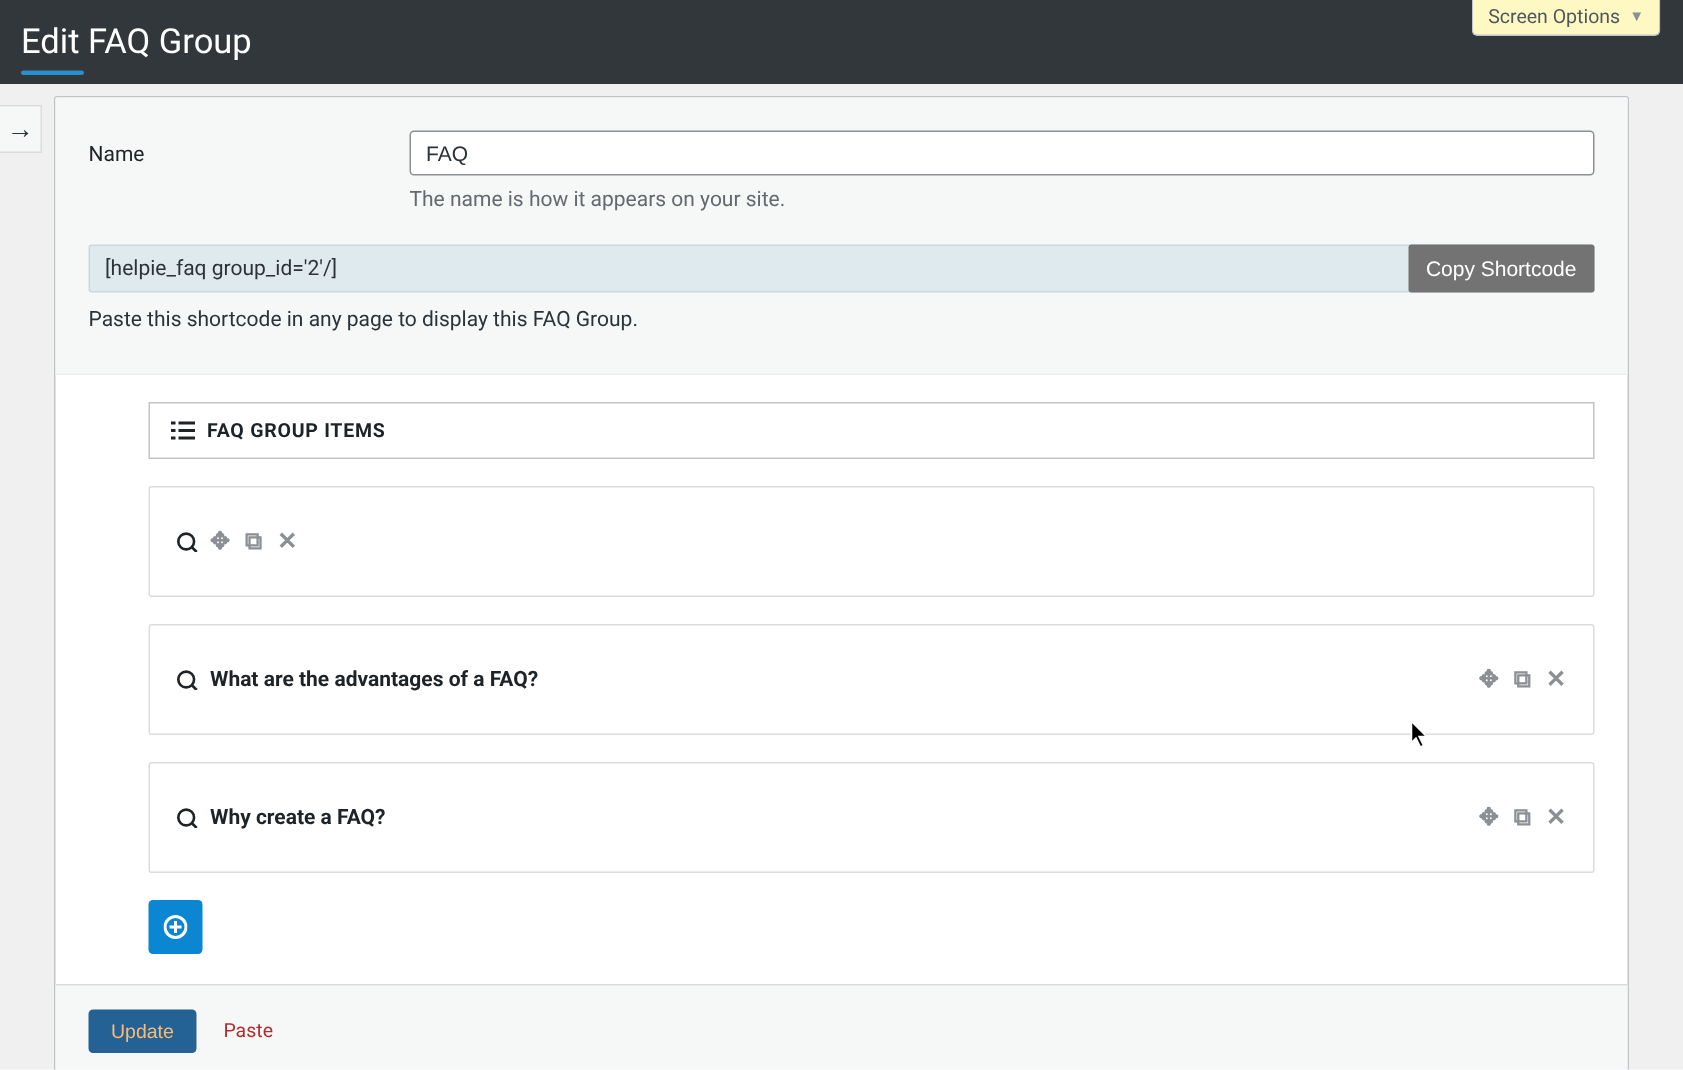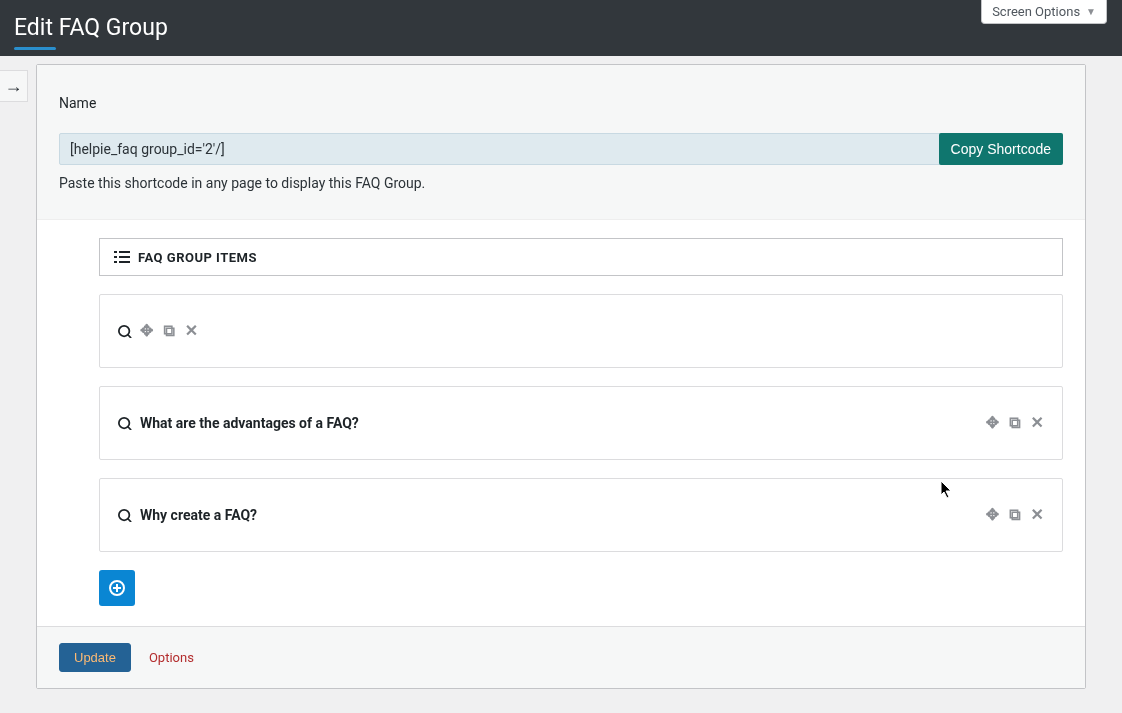--- a/index.html
+++ b/index.html
@@ -15,21 +15,21 @@
     .top-bar {
       background: #32373c;
       height: 56px;
       position: relative;
       overflow: visible;
     }
     .screen-options {
       position: absolute;
       right: 15px;
       top: 0;
-      background: #ffffff;
+      background: #fef9c3;
       border: 1px solid #c3c4c7;
       border-top: none;
       border-radius: 0 0 4px 4px;
       padding: 4px 10px;
       font-size: 13px;
       color: #50575e;
       cursor: pointer;
       display: flex;
       align-items: center;
       gap: 6px;
@@ -117,21 +117,21 @@
       padding: 0 0 0 10px;
       height: 32px;
     }
     .shortcode-text {
       flex: 1;
       font-family: inherit;
       font-size: 14px;
       color: #2c3338;
     }
     .copy-btn {
-      background: #0f766e;
+      background: #737373;
       color: #fff;
       border: none;
       height: 32px;
       padding: 0 12px;
       font-size: 14px;
       border-radius: 2px;
       cursor: pointer;
       margin: -1px -1px -1px 0;
     }
     .shortcode-hint {
@@ -249,20 +249,24 @@
 <div class="sidebar-toggle">
   <span>→</span>
 </div>
 
 <div class="main">
   <div class="metabox">
 
     <div class="metabox-inner">
       <div class="name-row">
         <div class="name-label">Name</div>
+        <div class="name-right">
+          <input class="name-input" value="FAQ" style="">
+          <div class="name-hint">The name is how it appears on your site.</div>
+        </div>
       </div>
 
       <div class="shortcode-wrap">
         <div class="shortcode-bar">
           <span class="shortcode-text">[helpie_faq group_id='2'/]</span>
           <button class="copy-btn">Copy Shortcode</button>
         </div>
         <div class="shortcode-hint">Paste this shortcode in any page to display this FAQ Group.</div>
       </div>
     </div>
@@ -322,21 +326,21 @@
         <svg viewBox="0 0 16 16">
           <circle cx="8" cy="8" r="7" fill="none" stroke="#fff" stroke-width="2"></circle>
           <line x1="8" y1="4" x2="8" y2="12" stroke="#fff" stroke-width="2"></line>
           <line x1="4" y1="8" x2="12" y2="8" stroke="#fff" stroke-width="2"></line>
         </svg>
       </button>
     </div>
 
     <div class="footer-bar">
       <button class="update-btn">Update</button>
-      <a class="delete-link">Options</a>
+      <a class="delete-link">Paste</a>
     </div>
 
   </div>
 </div>
 
 <svg class="cursor-ptr" viewBox="0 0 14 20">
   <path d="M1 1 L1 15 L4 12 L7 18 L9 17 L6 11 L11 11 Z" fill="#000" stroke="#fff" stroke-width="1"></path>
 </svg>
 
 </body></html>

